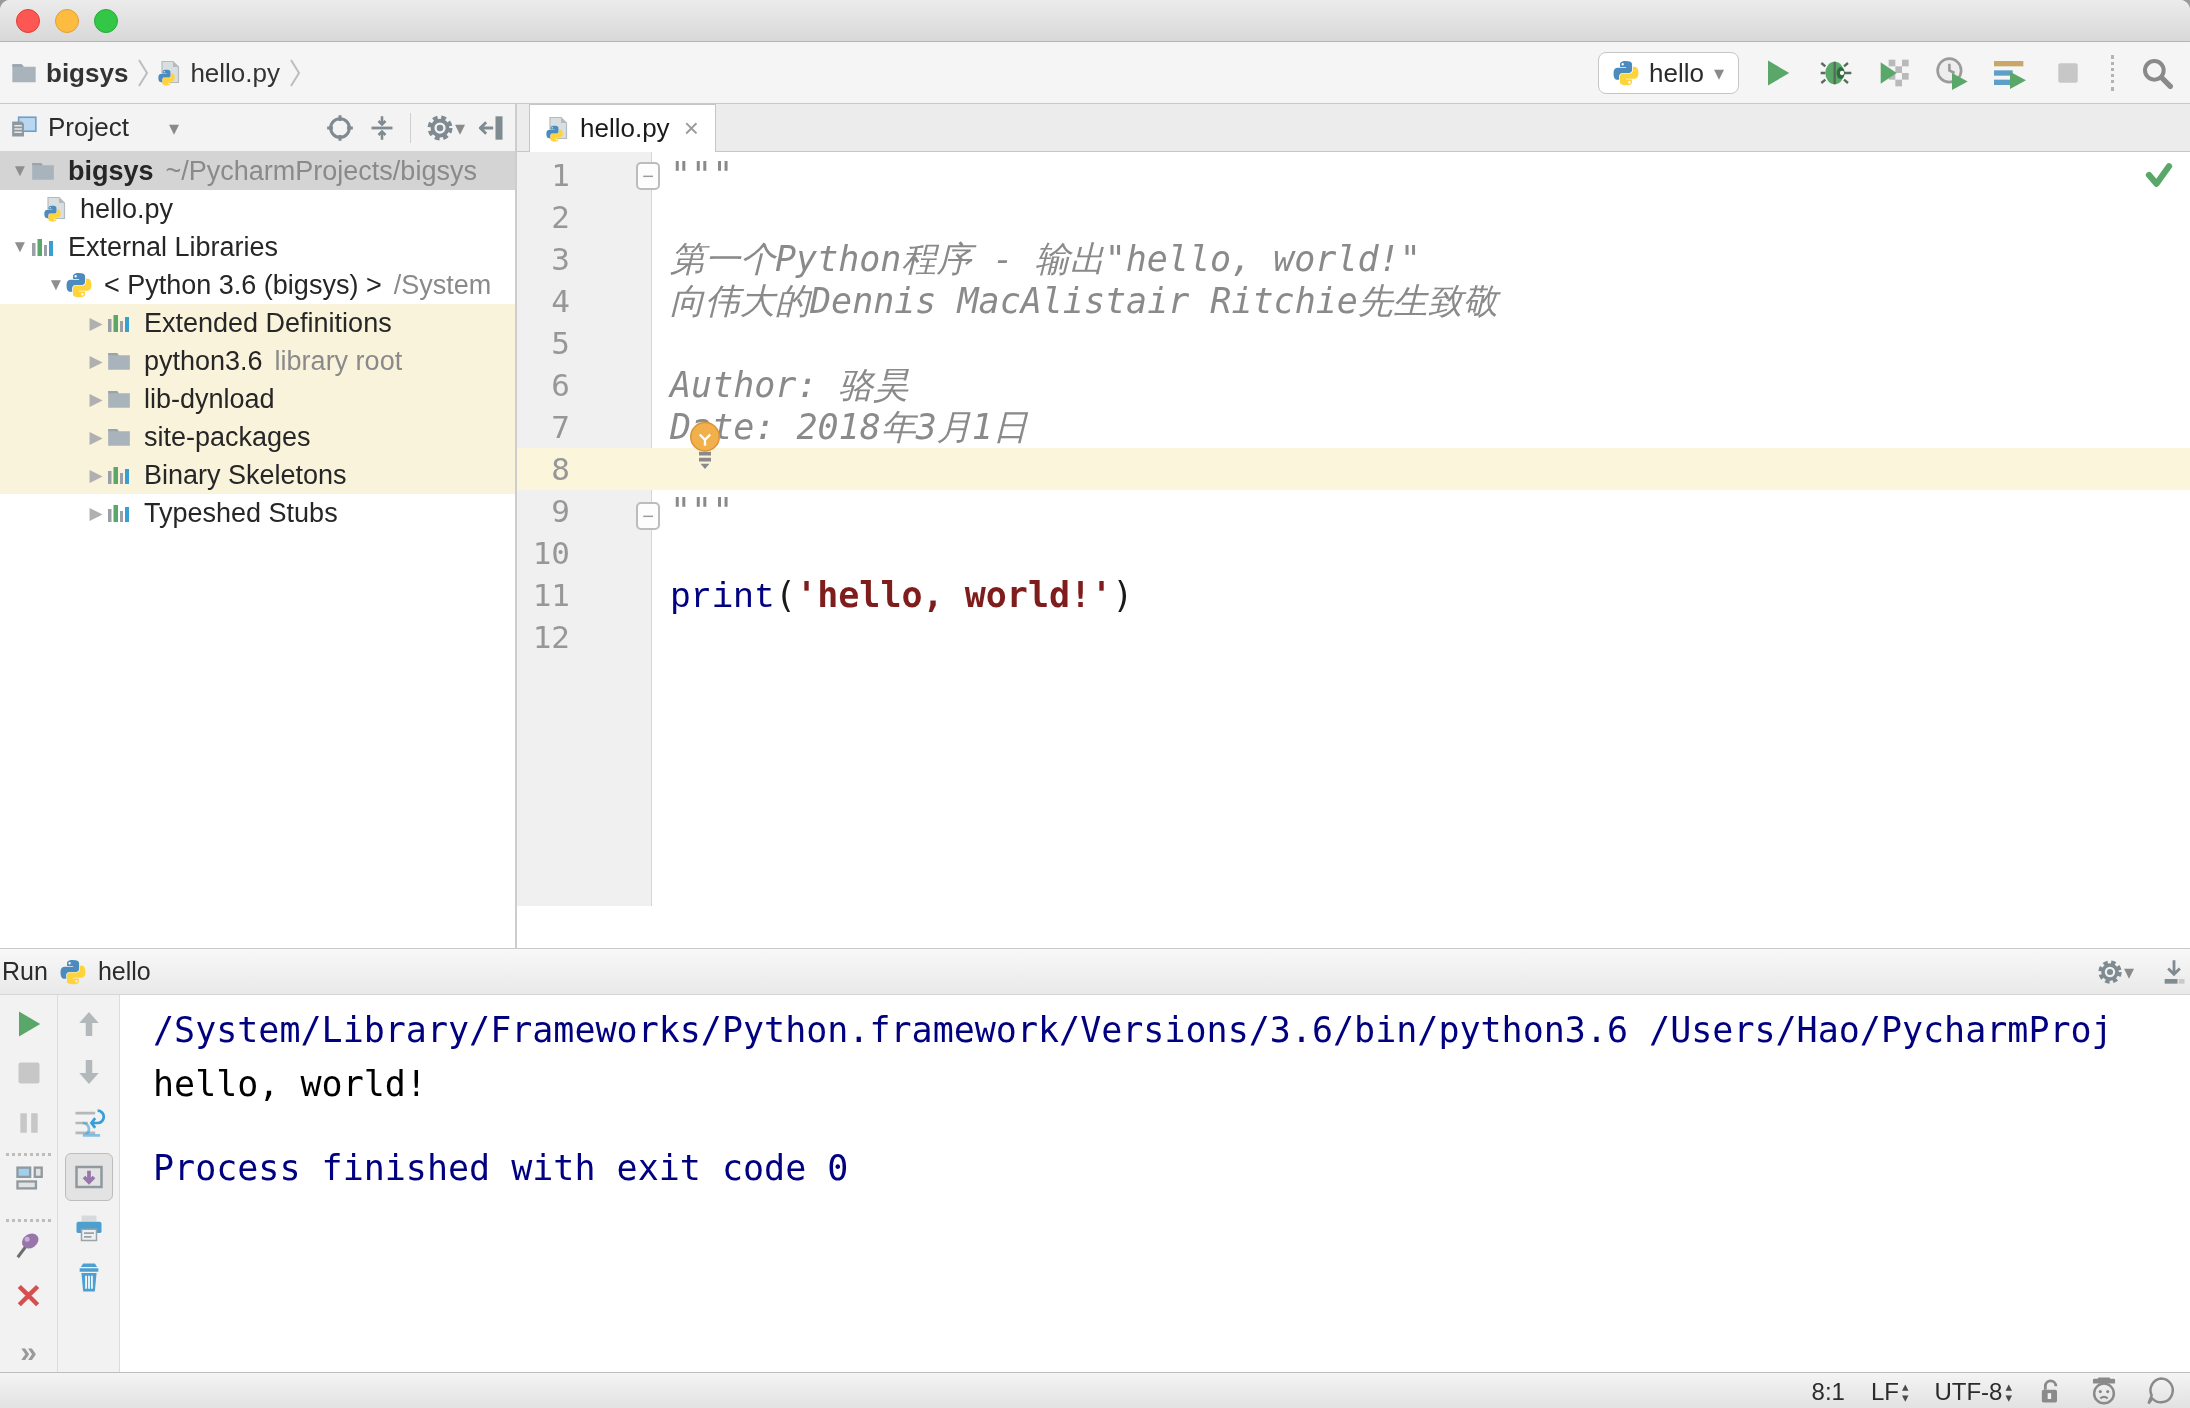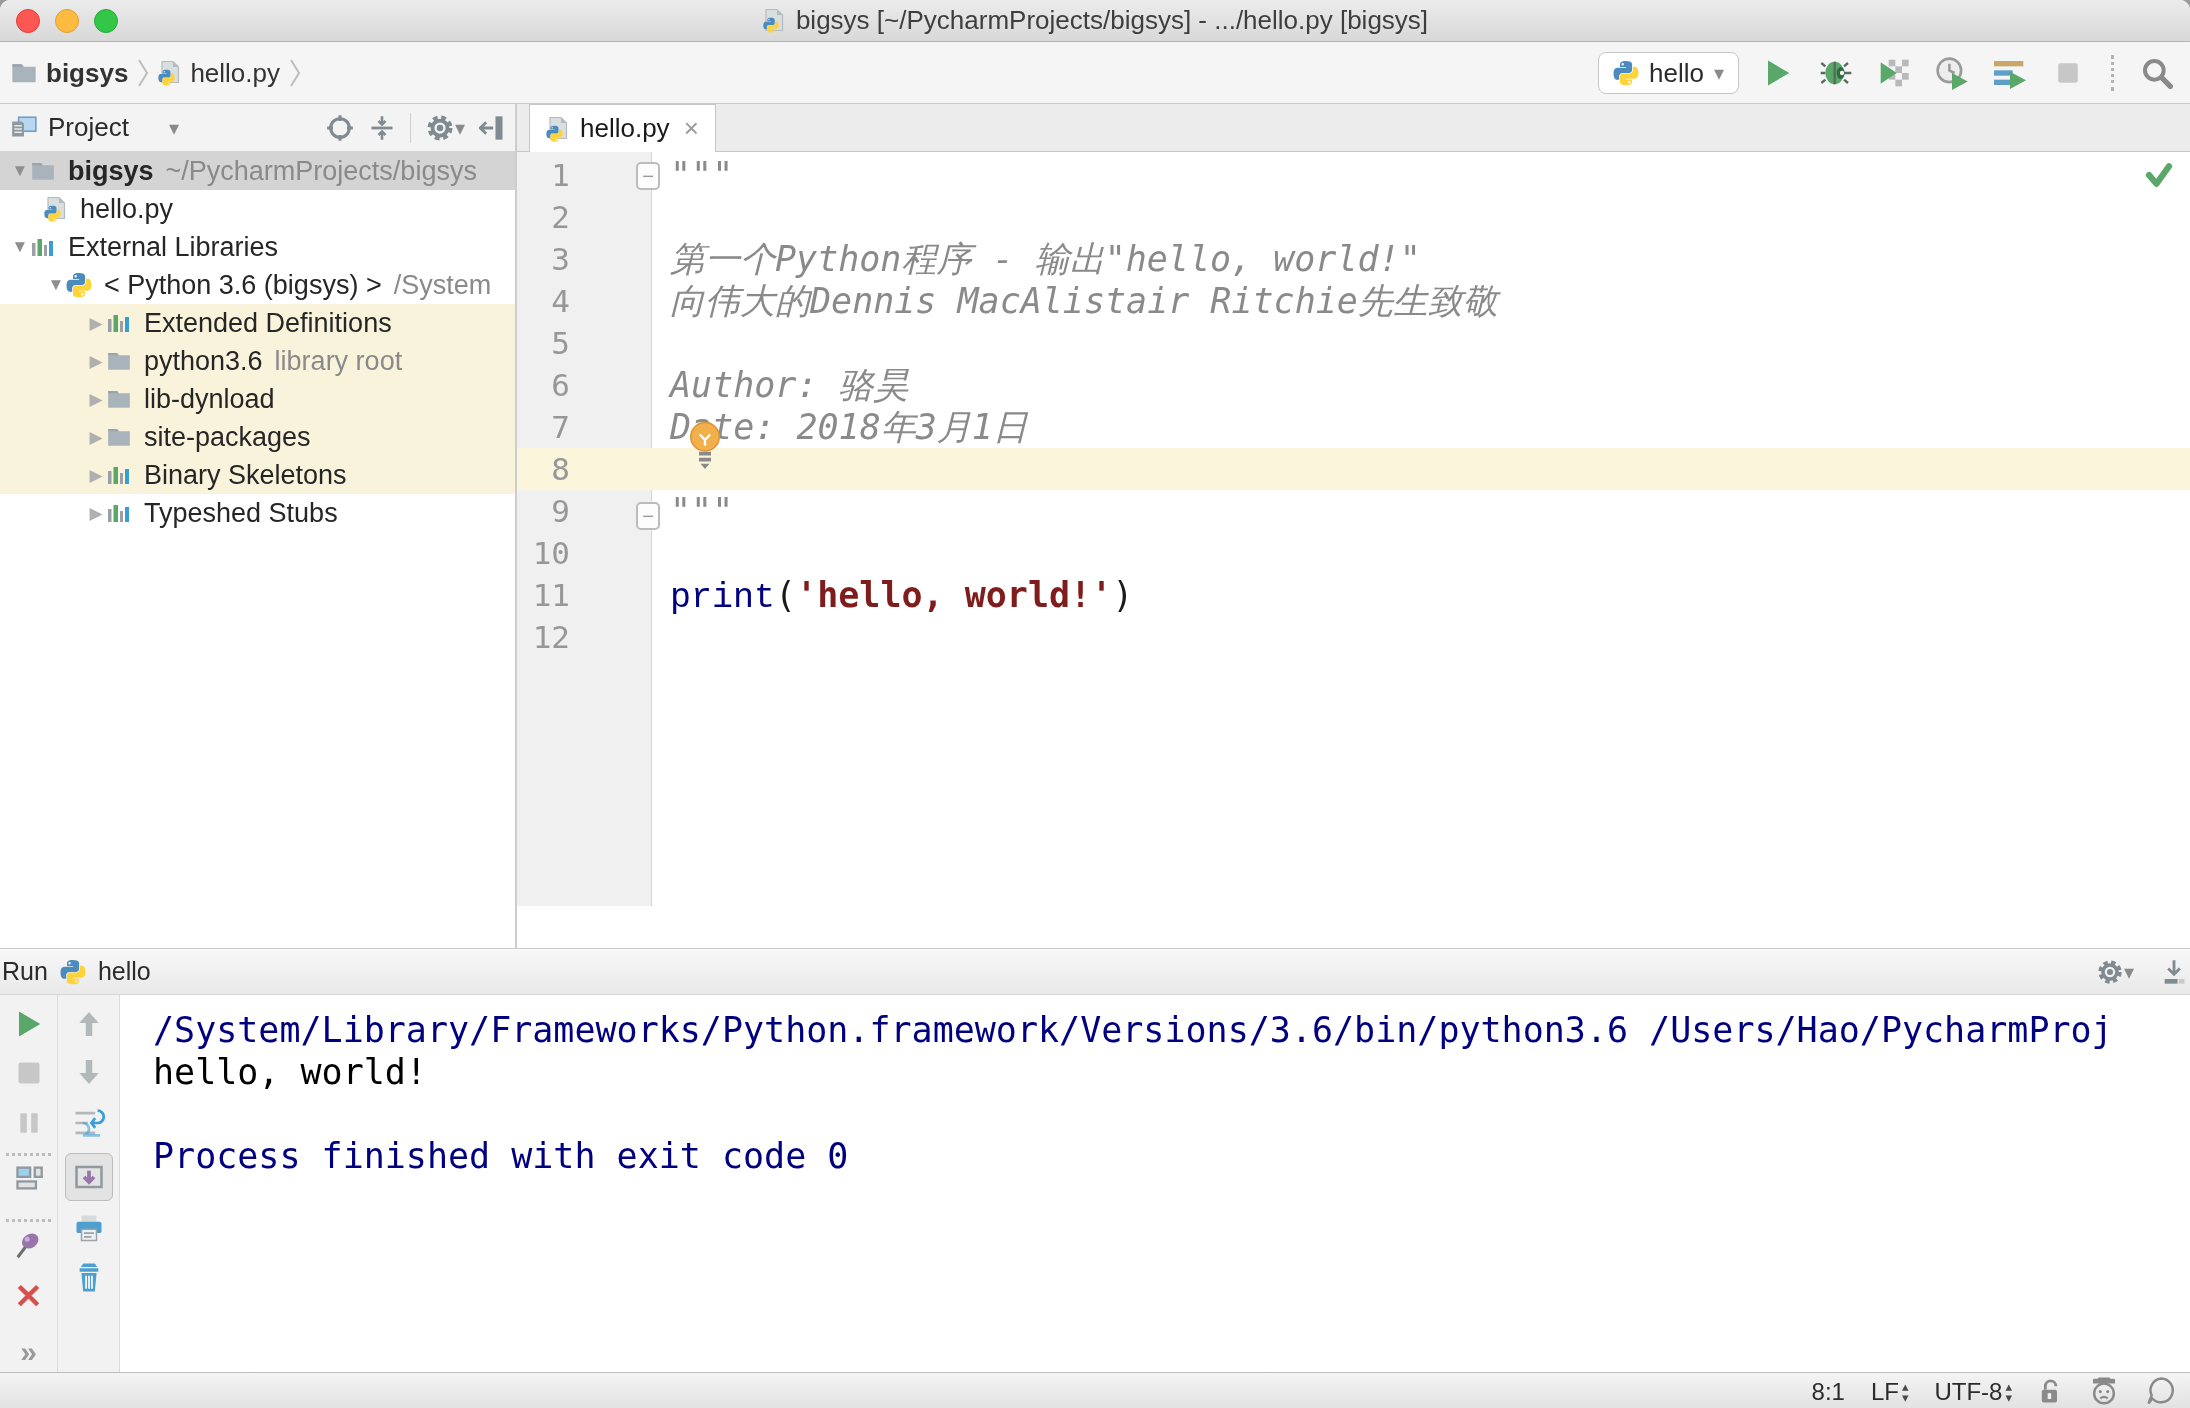--- a/index.html
+++ b/index.html
@@ -90,21 +90,21 @@
   .cbtn { position:absolute; left:0; width:100%; display:flex; justify-content:center; }
   .dotsep-h { position:absolute; left:6px; right:6px; border-top:3px dotted #bdbdbd; }
   .sel-btn { position:absolute; left:7px; top:158px; width:48px; height:48px; background:#e3e3e3;
              border:1px solid #bdbdbd; border-radius:6px; display:flex; align-items:center; justify-content:center; }
   .more { color:#9a9a9a; font-size:30px; font-weight:bold; }
   .xclose { color:#d64f4f; font-size:34px; font-weight:bold; line-height:30px; }
   .console { position:absolute; left:121px; top:0; right:0; height:100%; background:#fff; overflow:hidden;
              padding:14px 0 0 32px; }
   .con-line { height:42px; line-height:42px; white-space:pre; font-family:"DejaVu Sans Mono", monospace; font-size:35px; }
   .con-sys { color:#000080; }
-  .con-out { color:#000; }
+  .con-out { color:#000;margin-top:12px; }
 
   
   .statusbar { left:0; top:1372px; width:2190px; height:36px;
     background:linear-gradient(#f4f4f4,#e2e2e2); border-top:1px solid #bdbdbd;
     display:flex; align-items:center; font-size:24px; color:#2b2b2b; }
   .sb-left { display:flex; align-items:center; gap:20px; padding-left:12px; }
   .sb-right { margin-left:auto; display:flex; align-items:flex-end; gap:26px; padding-right:14px; }
   .updown { display:inline-flex; flex-direction:column; font-size:13px; line-height:11px; color:#4a4a4a; margin-left:3px; }
   .sb-item { display:flex; align-items:center; }
 </style>
@@ -142,31 +142,20 @@
   </defs>
 </svg>
 
 <div class="window">
 
   <div class="abs titlebar">
     <div class="traffic">
       <div class="light red"></div>
       <div class="light yellow"></div>
       <div class="light green"></div>
-    </div>
-    <div class="title-text">
-      <span style="position:relative;display:inline-flex">
-        <svg width="24" height="30" viewBox="0 0 24 26">
-            <use href="#pagefile"></use>
-          </svg>
-        <svg width="16" height="16" viewBox="0 0 24 24" style="position:absolute;left:1px;top:11px">
-            <use href="#pylogo"></use>
-          </svg>
-      </span>
-      <span>bigsys [~/PycharmProjects/bigsys] - .../hello.py [bigsys]</span>
     </div>
   </div>
 
   <div class="abs navbar">
     <div class="crumbs">
       <svg width="28" height="28" viewBox="0 0 24 24">
           <use href="#folder"></use>
         </svg>
       <span class="crumb-bold">bigsys</span>
       <svg width="14" height="30" viewBox="0 0 14 30">

